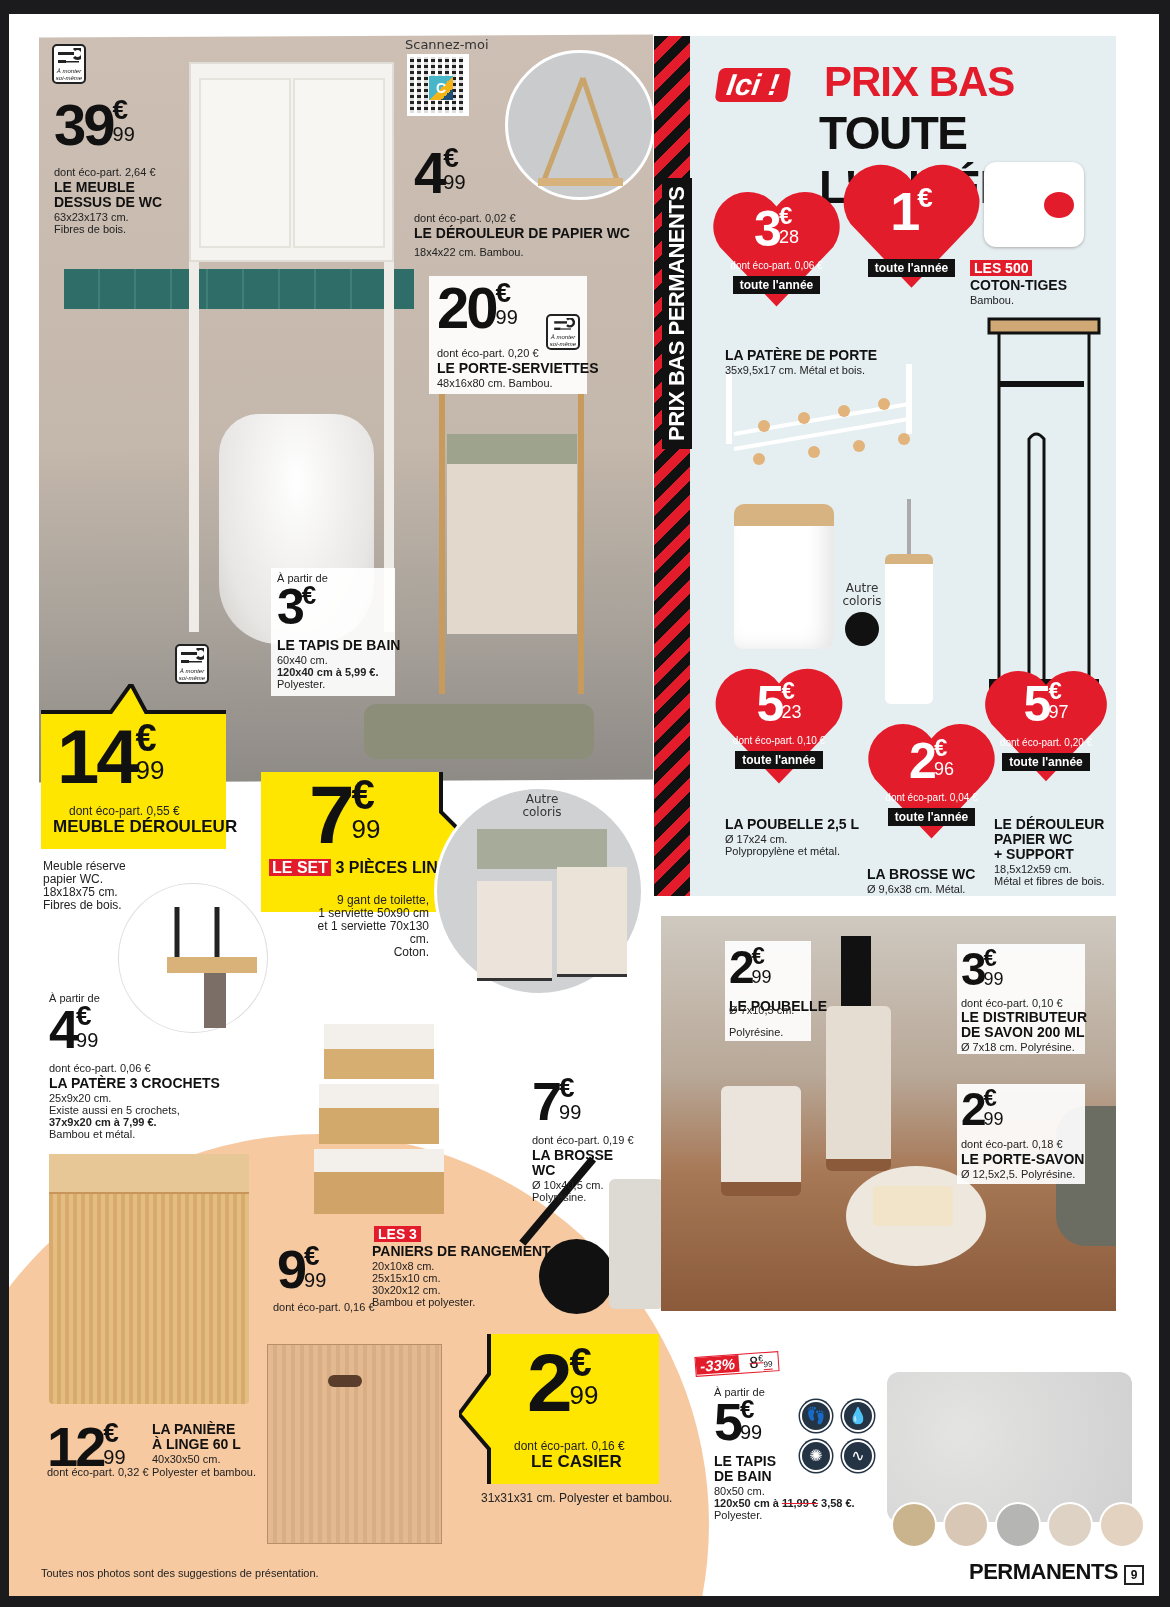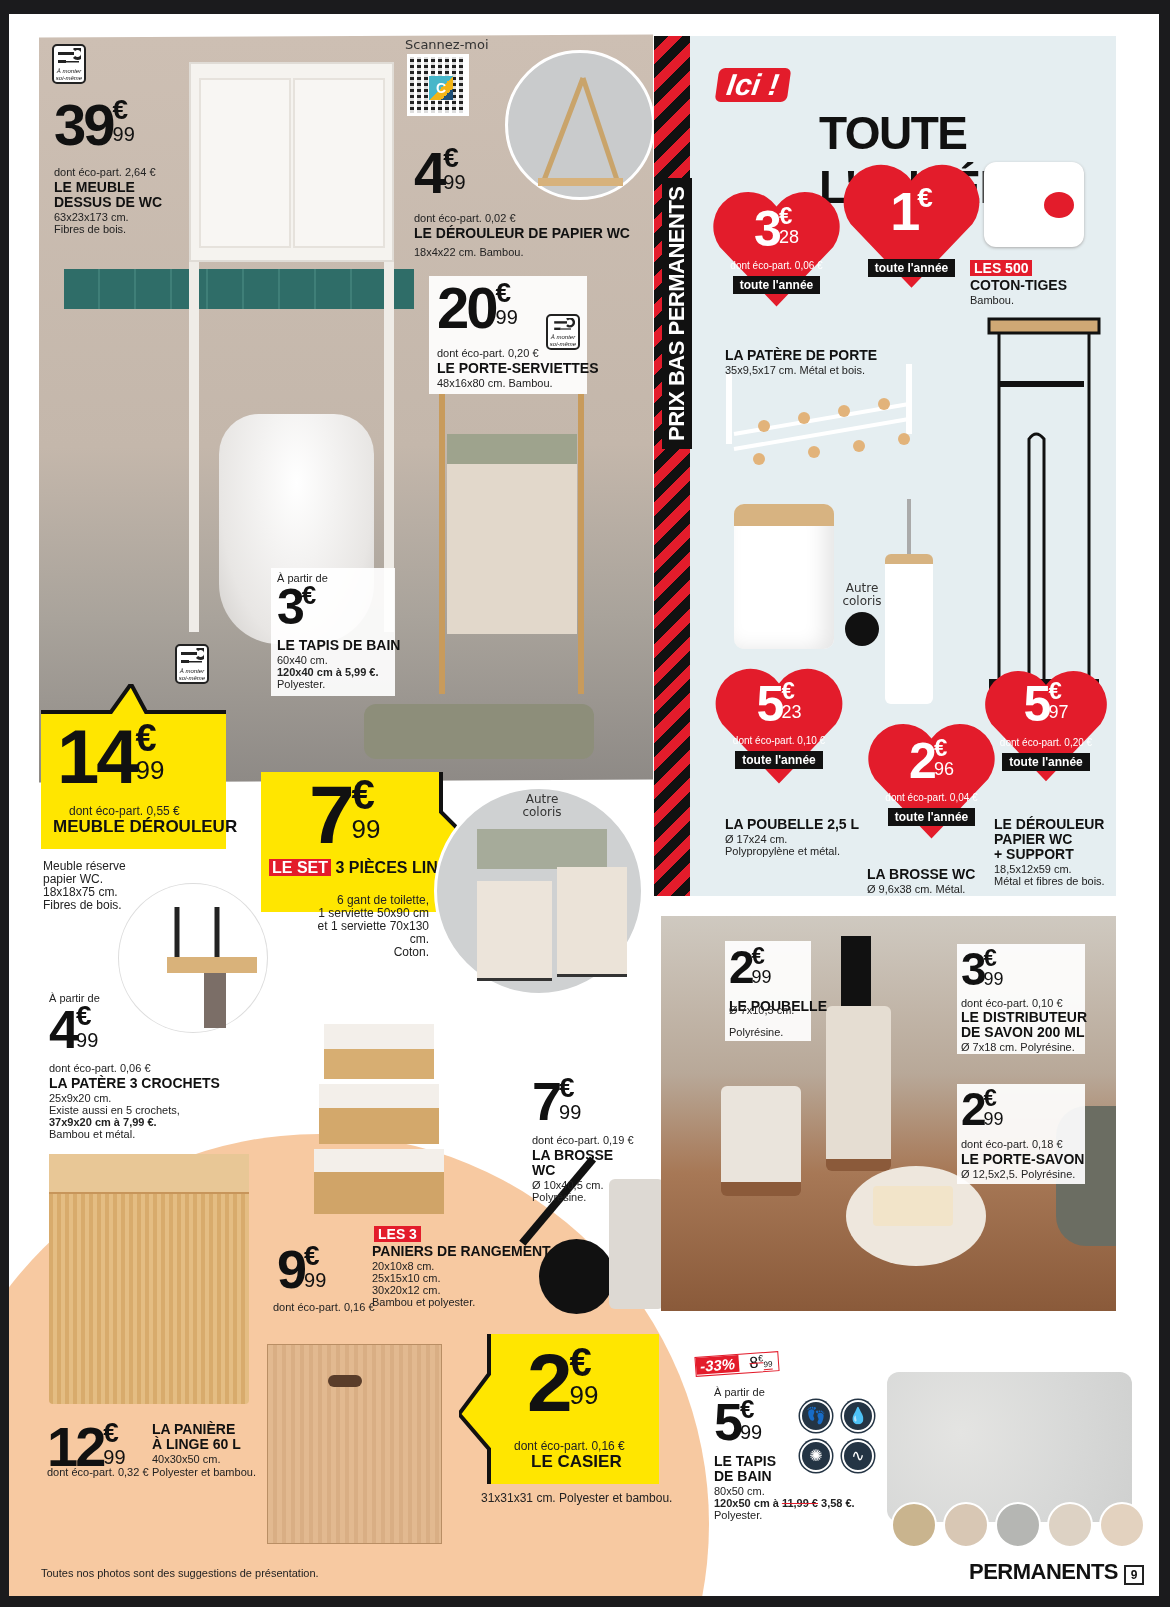--- a/index.html
+++ b/index.html
@@ -162,21 +162,21 @@
     <polyline points="180,0 180,40 220,80 180,100 180,140" fill="none" stroke="#111" stroke-width="4"></polyline>
   </svg>
   <div class="abs" style="left:300px;top:760px">
     <span class="big" style="font-size:82px">7</span><span style="display:inline-block;vertical-align:top;line-height:1"><span class="euro" style="font-size:42px;display:block">€</span><span class="cents" style="font-size:26px;display:block">99</span></span>
   </div>
   <div class="abs" style="left:260px;top:845px;font-weight:900;font-size:16px">
     <span style="background:#e31c2b;color:#fff;padding:0 3px">LE SET</span>
     <span>3 PIÈCES LINGE</span>
   </div>
   <div class="abs pdesc" style="left:290px;top:880px;width:130px;text-align:right;font-size:12px;line-height:13px">
-    <div>6 gant de toilette,</div>
+    <div>9 gant de toilette,</div>
     <div>1 serviette 50x90 cm</div>
     <div>et 1 serviette 70x130 cm.</div>
     <div>Coton.</div>
   </div>
   <div class="abs circle" style="left:425px;top:772px;width:210px;height:210px;background:#cfd1d2">
     <div class="abs autre" style="left:75px;top:4px;width:60px">Autre coloris</div>
     <div class="abs" style="left:40px;top:40px;width:130px;height:40px;background:#a6ab9a"></div>
     <div class="abs" style="left:40px;top:92px;width:75px;height:100px;background:#ece4da;border-bottom:3px solid #333"></div>
     <div class="abs" style="left:120px;top:78px;width:70px;height:110px;background:#ebe3d8;border-bottom:3px solid #333"></div>
   </div>
@@ -263,20 +263,21 @@
   <div class="abs pname" style="left:522px;top:1440px;font-size:17px">LE CASIER</div>
   <div class="abs pdesc" style="left:472px;top:1478px;font-size:12px">31x31x31 cm. Polyester et bambou.</div>
 
   <div class="abs footer-note" style="left:32px;top:1553px">Toutes nos photos sont des suggestions de présentation.</div>
 
   <div class="abs right-panel"></div>
   <div class="abs stripes"></div>
   <div class="abs stripe-text" style="top:435px;left:653px">PRIX BAS PERMANENTS</div>
 
   <div class="abs" style="left:708px;top:54px"><span class="ici">Ici !</span></div>
+  <div class="abs title-red" style="left:815px;top:44px">PRIX BAS</div>
   <div class="abs title-black" style="left:810px;top:92px">TOUTE L'ANNÉE</div>
 
   <div class="heart" style="left:700px;top:168px;width:135px;height:130px">
     <svg width="135" height="130" viewBox="0 0 100 96">
         <path d="M50 92 L8 48 A22 22 0 0 1 50 18 A22 22 0 0 1 92 48 Z" fill="#e31c2b"></path>
       </svg>
     <div class="hc" style="top:22px"><span class="big" style="font-size:50px">3</span><span style="display:inline-block;vertical-align:top;line-height:1;text-align:left"><span class="euro" style="font-size:24px;display:block">€</span><span class="cents" style="font-size:18px;display:block">28</span></span></div>
     <div class="hc eco" style="top:78px;color:#fff;font-size:10px">dont éco-part. 0,06 €</div>
     <div class="hc" style="top:93px"><span class="annee">toute l'année</span></div>
   </div>

